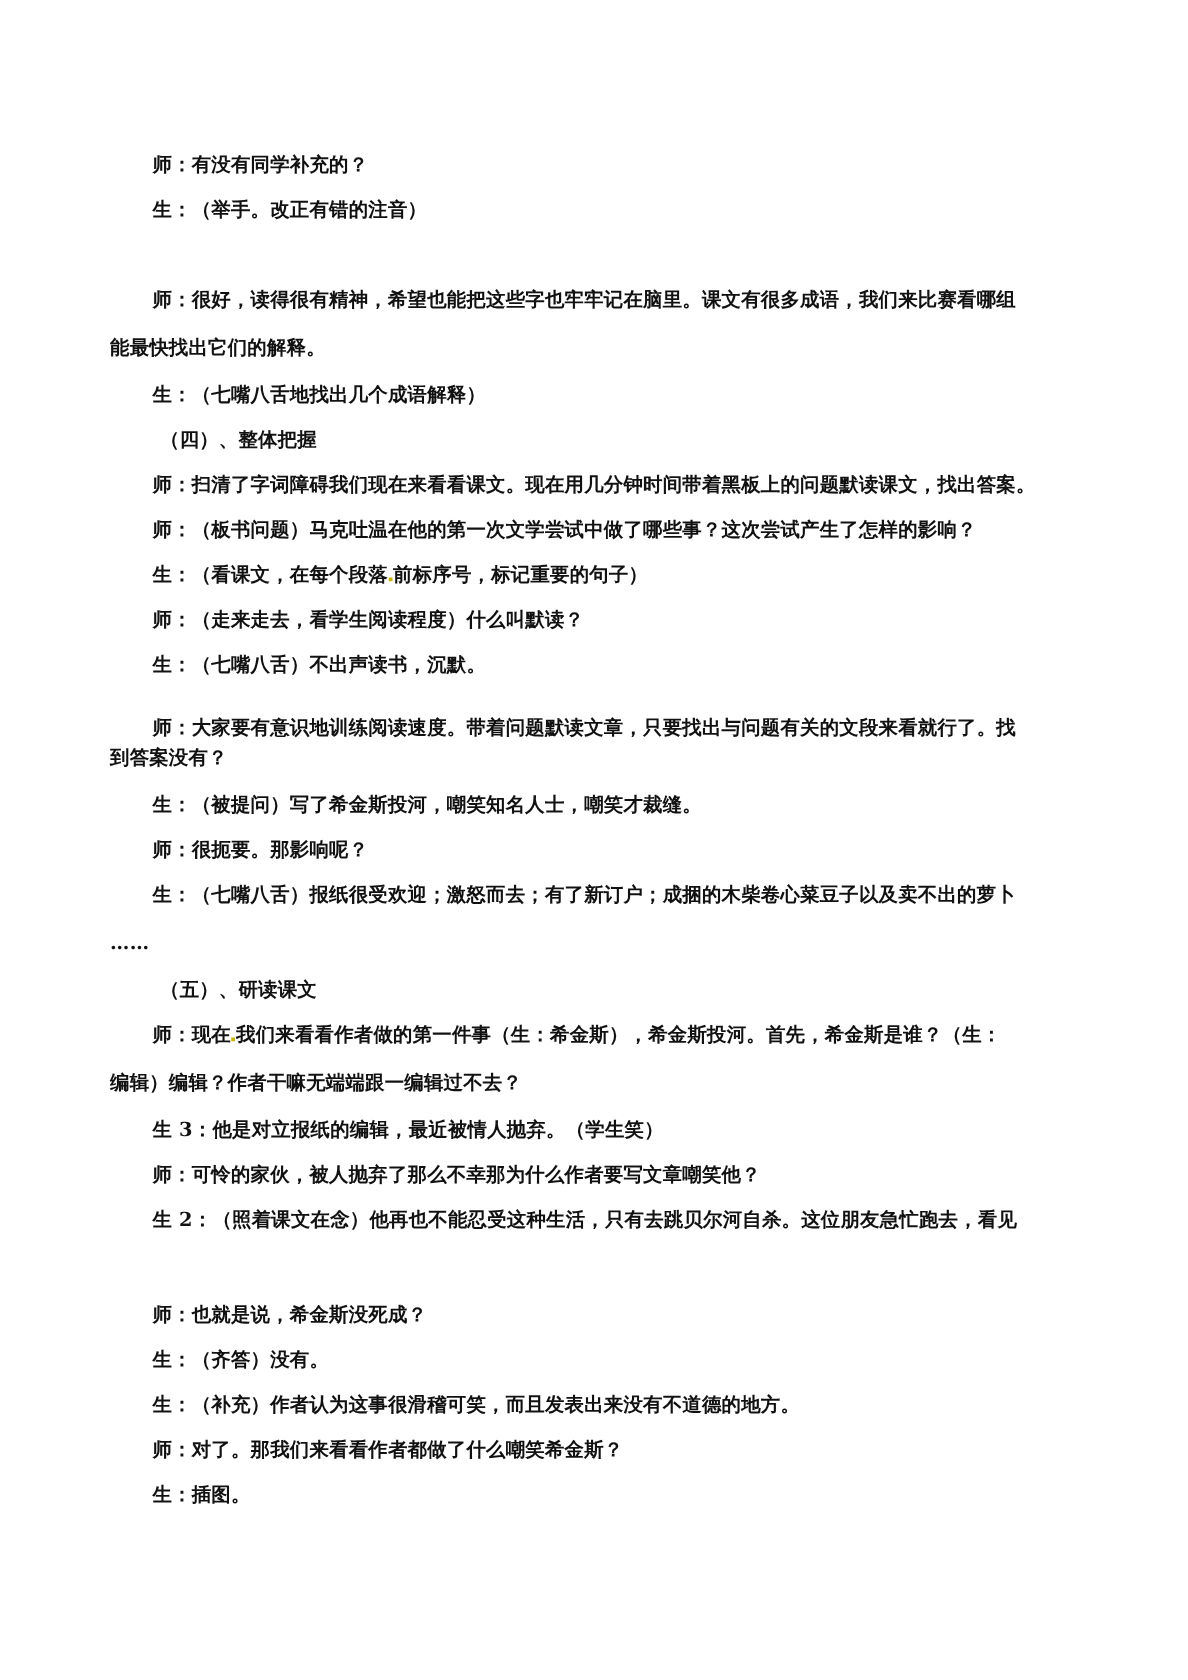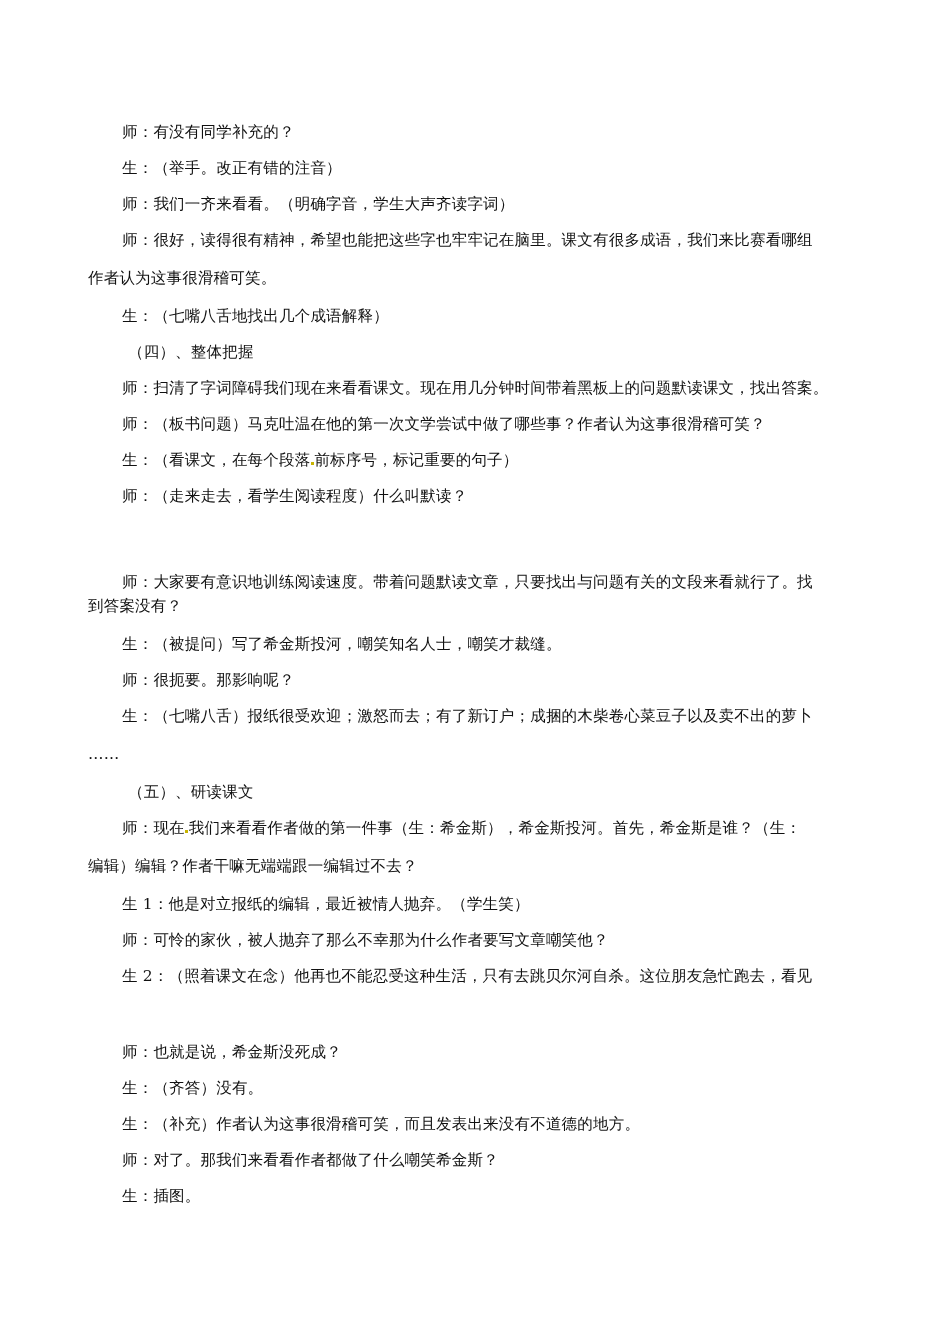--- a/index.html
+++ b/index.html
@@ -14,20 +14,21 @@
       overflow: hidden;
       font-family: "DejaVu Serif", "Liberation Serif", serif;
       color: #111111;
     }
     .page {
       position: absolute;
       left: 0;
       top: 0;
       width: 950px;
       height: 1344px;
+      font-weight: bold;
     }
     .line {
       position: absolute;
       left: 0;
       white-space: nowrap;
       font-size: 15.5px;
       line-height: 20px;
       letter-spacing: 0.2px;
     }
     .indent { left: 122px; }
@@ -42,47 +43,47 @@
       margin: 0 0.5px;
     }
   </style>
 </head>
 <body>
 
 <div class="page">
 
   <div class="line indent" style="top:122px">师：有没有同学补充的？</div>
   <div class="line indent" style="top:158px">生：（举手。改正有错的注音）</div>
-  <div class="line indent" style="top:194px">师：我们一齐来看看。（明确字音，学生大声齐读字词）</div>
   <div class="line indent" style="top:230px">师：很好，读得很有精神，希望也能把这些字也牢牢记在脑里。课文有很多成语，我们来比赛看哪组</div>
-  <div class="line flush" style="top:268px">作者认为这事很滑稽可笑。</div>
+  <div class="line flush" style="top:268px">能最快找出它们的解释。</div>
   <div class="line indent" style="top:306px">生：（七嘴八舌地找出几个成语解释）</div>
   <div class="line heading" style="top:342px">（四）、整体把握</div>
   <div class="line indent" style="top:378px">师：扫清了字词障碍我们现在来看看课文。现在用几分钟时间带着黑板上的问题默读课文，找出答案。</div>
-  <div class="line indent" style="top:414px">师：（板书问题）马克吐温在他的第一次文学尝试中做了哪些事？作者认为这事很滑稽可笑？</div>
+  <div class="line indent" style="top:414px">师：（板书问题）马克吐温在他的第一次文学尝试中做了哪些事？这次尝试产生了怎样的影响？</div>
 
   <div class="line indent" style="top:486px">师：（走来走去，看学生阅读程度）什么叫默读？</div>
 
   <div class="line indent" style="top:450px">
     <span>生：（看课文，在每个段落</span><span class="mark"></span><span>前标序号，标记重要的句子）</span>
   </div>
+  <div class="line indent" style="top:522px">生：（七嘴八舌）不出声读书，沉默。</div>
   <div class="line indent" style="top:572px">师：大家要有意识地训练阅读速度。带着问题默读文章，只要找出与问题有关的文段来看就行了。找</div>
   <div class="line flush" style="top:596px">到答案没有？</div>
   <div class="line indent" style="top:634px">生：（被提问）写了希金斯投河，嘲笑知名人士，嘲笑才裁缝。</div>
   <div class="line indent" style="top:670px">师：很扼要。那影响呢？</div>
   <div class="line indent" style="top:706px">生：（七嘴八舌）报纸很受欢迎；激怒而去；有了新订户；成捆的木柴卷心菜豆子以及卖不出的萝卜</div>
   <div class="line flush" style="top:744px">……</div>
   <div class="line heading" style="top:782px">（五）、研读课文</div>
 
   <div class="line indent" style="top:818px">
     <span>师：现在</span><span class="mark"></span><span>我们来看看作者做的第一件事（生：希金斯），希金斯投河。首先，希金斯是谁？（生：</span>
   </div>
 
   <div class="line flush" style="top:856px">编辑）编辑？作者干嘛无端端跟一编辑过不去？</div>
-  <div class="line indent" style="top:894px">生 1：他是对立报纸的编辑，最近被情人抛弃。（学生笑）</div>
+  <div class="line indent" style="top:894px">生 3：他是对立报纸的编辑，最近被情人抛弃。（学生笑）</div>
   <div class="line indent" style="top:930px">师：可怜的家伙，被人抛弃了那么不幸那为什么作者要写文章嘲笑他？</div>
   <div class="line indent" style="top:966px">生 2：（照着课文在念）他再也不能忍受这种生活，只有去跳贝尔河自杀。这位朋友急忙跑去，看见</div>
 
 
   <div class="line indent" style="top:1042px">师：也就是说，希金斯没死成？</div>
   <div class="line indent" style="top:1078px">生：（齐答）没有。</div>
   <div class="line indent" style="top:1150px">师：对了。那我们来看看作者都做了什么嘲笑希金斯？</div>
   <div class="line indent" style="top:1114px">生：（补充）作者认为这事很滑稽可笑，而且发表出来没有不道德的地方。</div>
   <div class="line indent" style="top:1186px">生：插图。</div>
 

